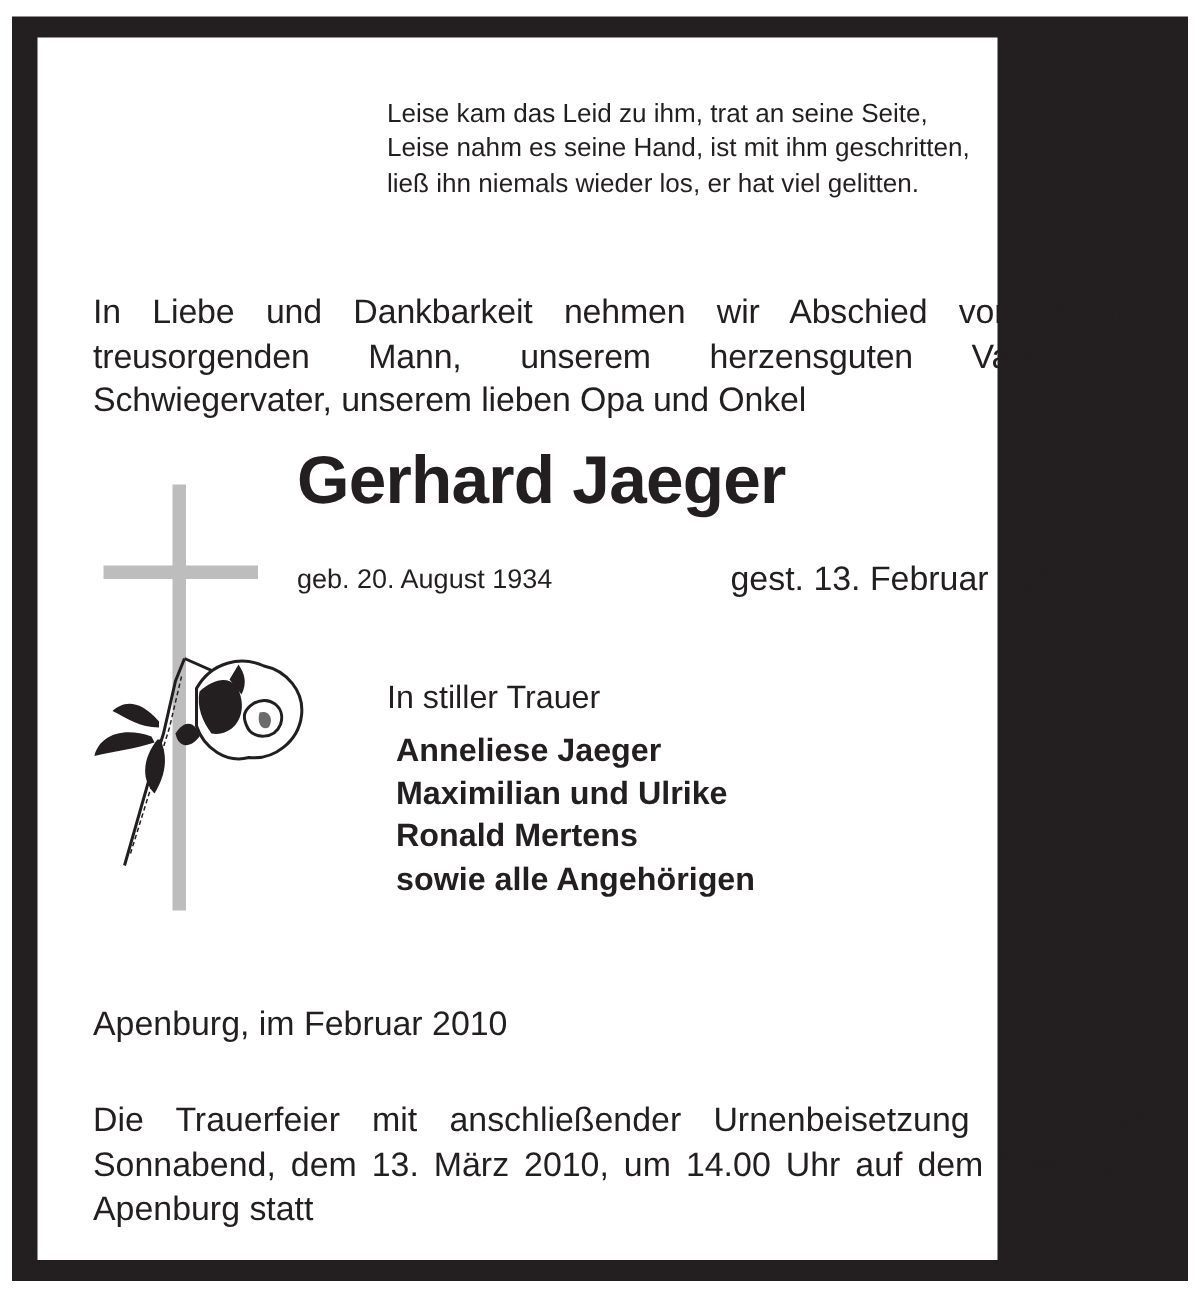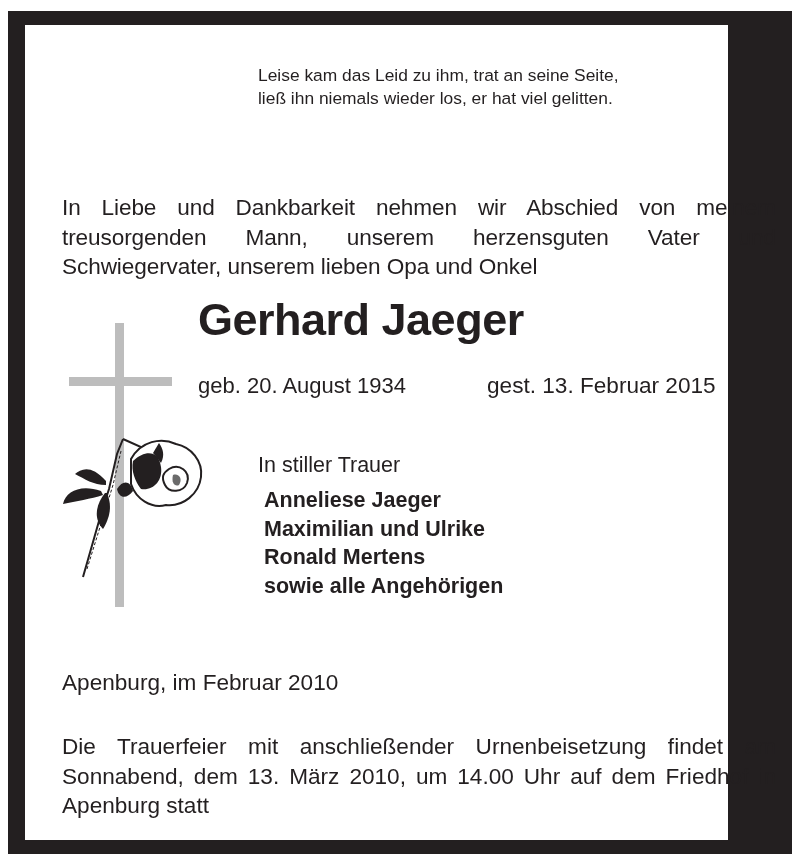--- a/index.html
+++ b/index.html
@@ -1,42 +1,43 @@
 <!DOCTYPE html>
 <html><head>
   <meta charset="utf-8">
   <style>
     html, body { margin: 0; padding: 0; background: #ffffff; }
     body { width: 800px; height: 865px; position: relative; overflow: hidden; font-family: "Liberation Sans", sans-serif; color: #231f20; }
     .frame { position: absolute; left: 8px; top: 11px; width: 784px; height: 843px; background: #231f20; }
-    .inner { position: absolute; left: 17px; top: 14px; width: 703px; height: 815px; background: #ffffff; }
+    .inner { position: absolute; left: 17px; top: 14px; width: 640px; height: 815px; background: #ffffff; }
     .abs { position: absolute; }
     .poem { left: 233px; top: 39px; font-size: 17.4px; line-height: 23.3px; white-space: nowrap; }
     .poem div { height: 23.3px; }
     .intro { left: 37px; top: 168px; width: 714px; font-size: 22.6px; line-height: 29.6px; text-align: justify; text-align-last: left; letter-spacing: -0.1px; }
     .name { left: 173px; top: 268px; font-size: 45px; font-weight: bold; letter-spacing: -0.5px; line-height: 54px; white-space: nowrap; }
-    .born { left: 173px; top: 346px; font-size: 22px; line-height: 30px; white-space: nowrap; }
+    .born { left: 173px; top: 346px; font-size: 18px; line-height: 30px; white-space: nowrap; }
     .died { left: 462px; top: 346px; font-size: 22.6px; line-height: 30px; white-space: nowrap; }
     .mourning { left: 233px; top: 426px; font-size: 21.5px; line-height: 28px; white-space: nowrap; }
     .mourners { left: 239px; top: 461px; font-size: 21.5px; font-weight: bold; line-height: 28.6px; white-space: nowrap; }
     .mourners div { height: 28.6px; }
     .place { left: 37px; top: 643px; font-size: 22.6px; line-height: 30px; white-space: nowrap; }
     .service { left: 37px; top: 707px; width: 714px; font-size: 22.6px; line-height: 29.6px; text-align: justify; text-align-last: left; }
     .cross-v { left: 90px; top: 298px; width: 9px; height: 284px; background: #bdbdbd; }
     .cross-h { left: 44px; top: 352px; width: 103px; height: 9px; background: #bdbdbd; }
     .rose { left: 36px; top: 394px; width: 150px; height: 160px; }
   </style>
 </head>
 <body>
 
 <div class="frame">
   <div class="inner">
 
     <div class="abs poem">
       <div>Leise kam das Leid zu ihm, trat an seine Seite,</div>
+      <div>Leise nahm es seine Hand, ist mit ihm geschritten,</div>
       <div>ließ ihn niemals wieder los, er hat viel gelitten.</div>
     </div>
 
     <div class="abs intro">In Liebe und Dankbarkeit nehmen wir Abschied von meinem treusorgenden Mann, unserem herzensguten Vater und Schwiegervater, unserem lieben Opa und Onkel</div>
 
     <div class="abs cross-v"></div>
     <div class="abs cross-h"></div>
 
     <svg class="abs rose" viewBox="0 0 150 160">
 

